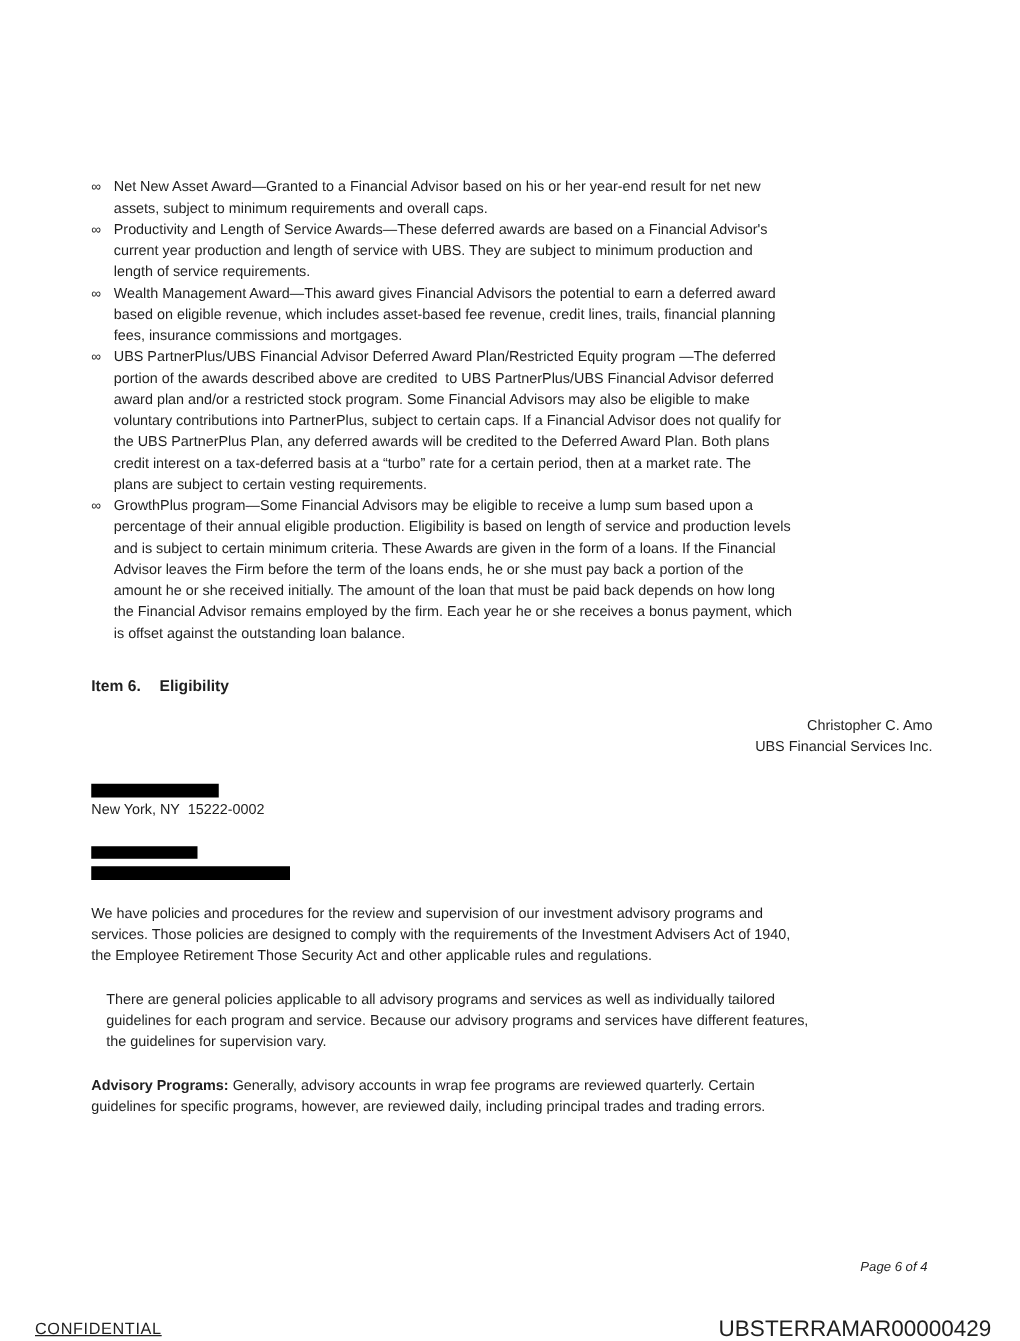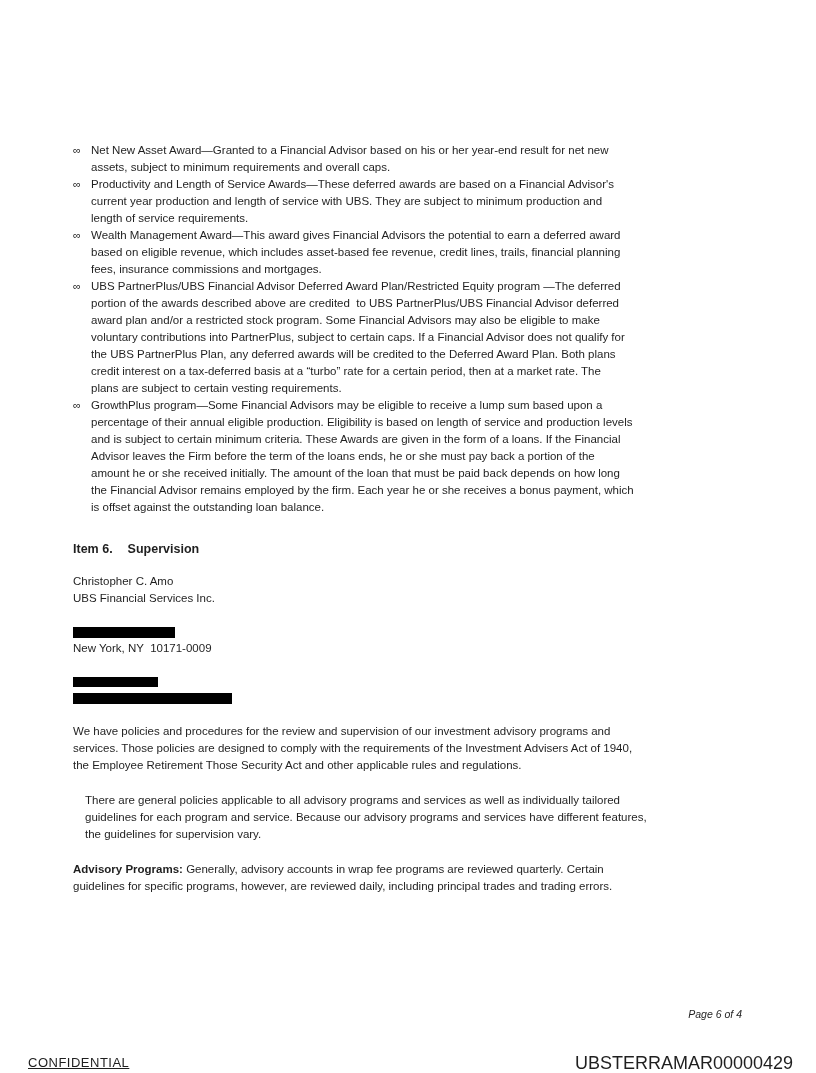--- a/index.html
+++ b/index.html
@@ -41,21 +41,21 @@
 
   .section-heading {
     margin-top: 25px;
     font-weight: bold;
     font-size: 12.5px;
     line-height: 17px;
   }
   .section-heading .title-word { margin-left: 15px; }
 
   .para-supervision-intro { margin-top: 17px; }
-  .para-contact-block     { margin-top: 15px; }
+  .para-contact-block     { margin-top: 15px; text-align: right; }
 
   .redaction {
     background: #000000;
     height: 11px;
   }
   .redaction-1 { width: 102px; margin-top: 20px; }
   .redaction-2 { width: 85px;  margin-top: 20px; height: 10px; }
   .redaction-3 { width: 159px; margin-top: 6px; }
 
   .para-city-line        { margin-top: 2px; }
@@ -126,30 +126,30 @@
 percentage of their annual eligible production. Eligibility is based on length of service and production levels
 and is subject to certain minimum criteria. These Awards are given in the form of a loans. If the Financial
 Advisor leaves the Firm before the term of the loans ends, he or she must pay back a portion of the
 amount he or she received initially. The amount of the loan that must be paid back depends on how long
 the Financial Advisor remains employed by the firm. Each year he or she receives a bonus payment, which
 is offset against the outstanding loan balance.</span>
       </li>
     </ul>
 
     <h2 class="section-heading">
-      <span>Item 6.</span><span class="title-word">Supervision</span>
+      <span>Item 6.</span><span class="title-word">Eligibility</span>
     </h2>
 
 
     <p class="pre para-contact-block">Christopher C. Amo
 UBS Financial Services Inc.</p>
 
     <div class="redaction redaction-1"></div>
 
-    <p class="pre para-city-line">New York, NY  10171-0009</p>
+    <p class="pre para-city-line">New York, NY  15222-0002</p>
 
     <div class="redaction redaction-2"></div>
     <div class="redaction redaction-3"></div>
 
     <p class="pre para-policies">We have policies and procedures for the review and supervision of our investment advisory programs and
 services. Those policies are designed to comply with the requirements of the Investment Advisers Act of 1940,
 the Employee Retirement Those Security Act and other applicable rules and regulations.</p>
 
     <p class="pre para-general-policies">There are general policies applicable to all advisory programs and services as well as individually tailored
 guidelines for each program and service. Because our advisory programs and services have different features,

